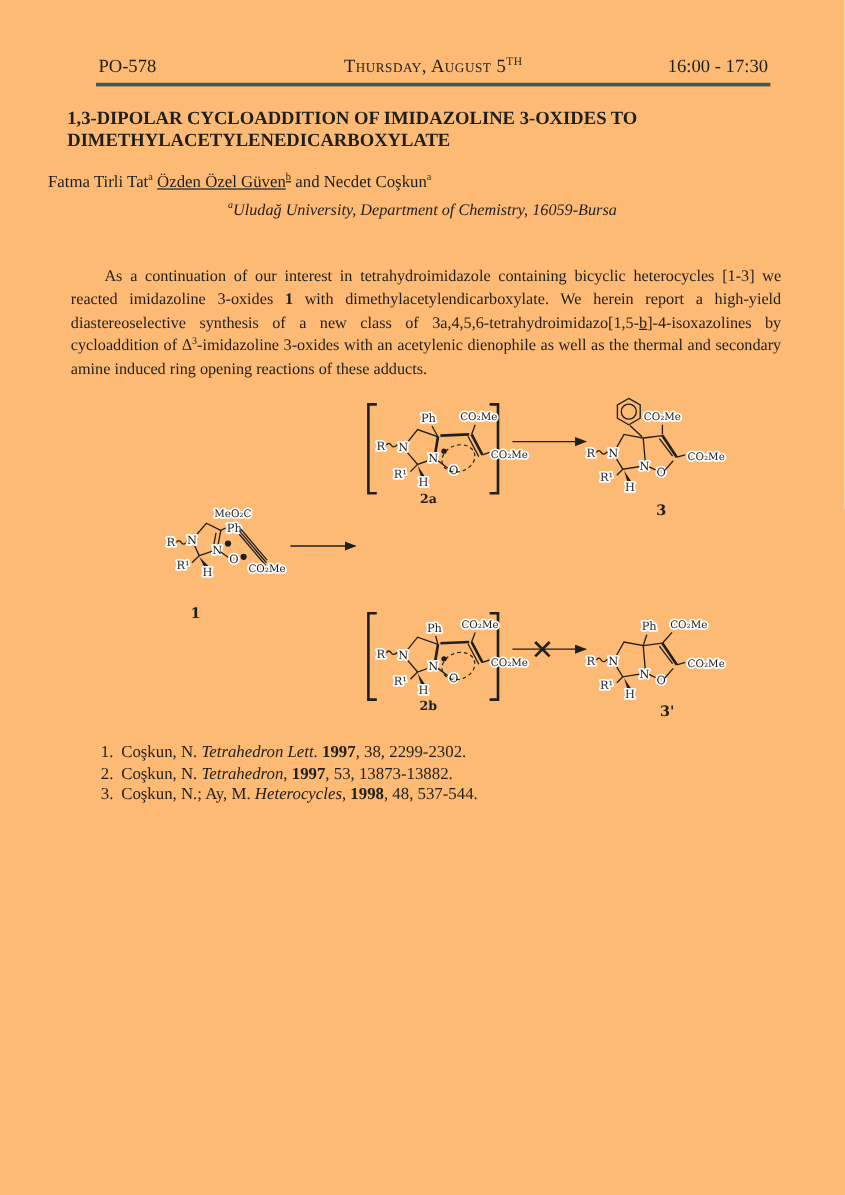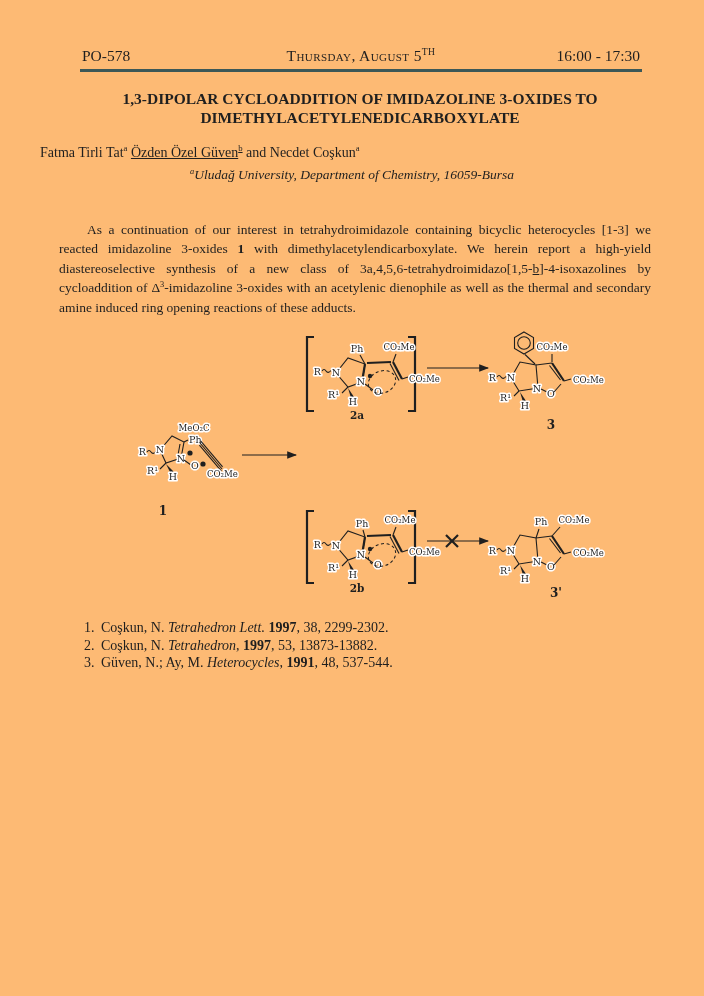--- a/index.html
+++ b/index.html
@@ -3,21 +3,21 @@
 <meta charset="utf-8">
 <style>
   html,body{margin:0;padding:0;background:#fff;}
   .page{position:relative;width:704px;height:996px;background:#fdba74;overflow:hidden;
         font-family:"Liberation Serif","DejaVu Serif",serif;color:#1f1f1f;}
   .hdr{position:absolute;left:82px;right:64px;top:47px;height:20px;font-size:15.5px;}
   .hdr .code{position:absolute;left:0;top:0;}
   .hdr .day{position:absolute;left:0;right:0;top:0;text-align:center;font-variant:small-caps;letter-spacing:.4px;}
   .hdr .time{position:absolute;right:0;top:0;}
   .rule{position:absolute;left:80px;right:62px;top:69px;height:3px;background:#3c5857;}
-  .title{position:absolute;left:56px;right:40px;top:90px;text-align:center;
+  .title{position:absolute;left:56px;right:40px;top:90px;
          font-weight:bold;font-size:15.5px;line-height:18.5px;}
   .authors{position:absolute;left:40px;right:40px;top:145px;text-align:left;font-size:14px;}
   .affils{position:absolute;left:40px;right:40px;top:167px;text-align:center;font-size:13.5px;line-height:16.5px;font-style:italic;}
   .abstract{position:absolute;left:59px;width:592px;top:220px;font-size:13.5px;line-height:19.4px;
             text-align:justify;text-indent:28px;}
   .refs{position:absolute;left:84px;top:619px;font-size:14px;line-height:17.6px;}
   .ref{white-space:nowrap;}
   .ref .num{display:inline-block;width:17px;}
   .b{font-weight:bold;} .i{font-style:italic;} .u{text-decoration:underline;}
   sup{font-size:0.62em;line-height:0;}
@@ -208,16 +208,16 @@
       <text class="atm" x="511" y="249" text-anchor="end">R¹</text>
       <polygon class="dot" points="520,240 523,250 526,249"></polygon>
       <text class="atm" x="525" y="257" text-anchor="middle">H</text>
       <text class="cmp" x="556" y="272" text-anchor="middle">3'</text>
     </g>
   </svg>
 
   <div class="refs">
     <div class="ref"><span class="num">1.</span><span><span>Coşkun, N. </span><span class="i">Tetrahedron Lett.</span><span> </span><span class="b">1997</span><span>, 38, 2299-2302.</span></span></div>
     <div class="ref"><span class="num">2.</span><span><span>Coşkun, N. </span><span class="i">Tetrahedron</span><span>, </span><span class="b">1997</span><span>, 53, 13873-13882.</span></span></div>
-    <div class="ref"><span class="num">3.</span><span><span>Güven, N.; Ay, M.  </span><span class="i">Heterocycles</span><span>, </span><span class="b">1991</span><span>, 48, 537-544.</span></span></div>
+    <div class="ref"><span class="num">3.</span><span><span>Coşkun, N.; Ay, M.  </span><span class="i">Heterocycles</span><span>, </span><span class="b">1998</span><span>, 48, 537-544.</span></span></div>
   </div>
 
 </div>
 
 </body></html>

